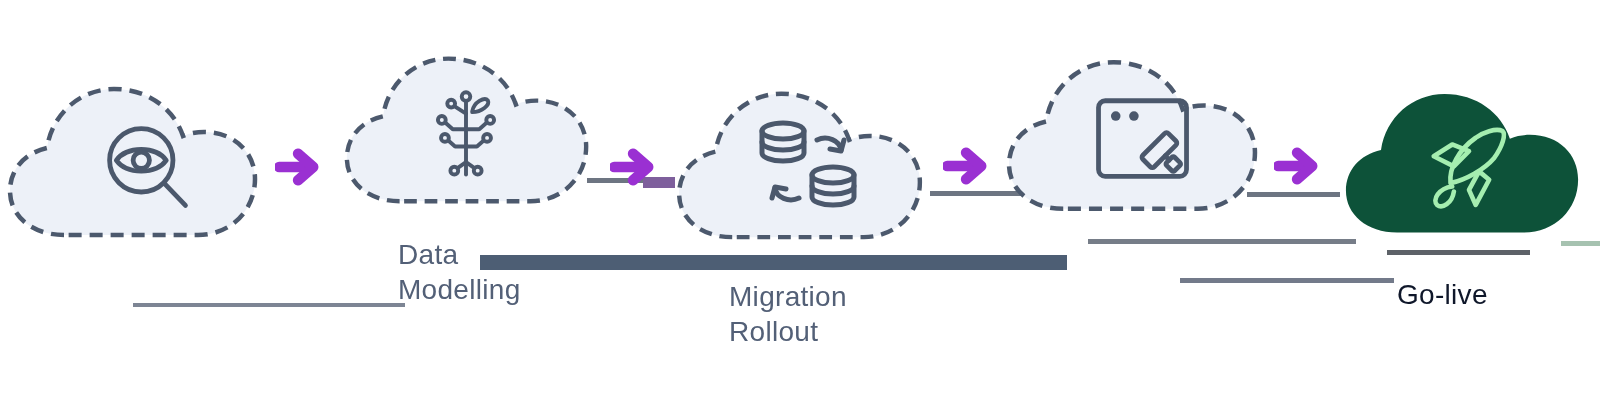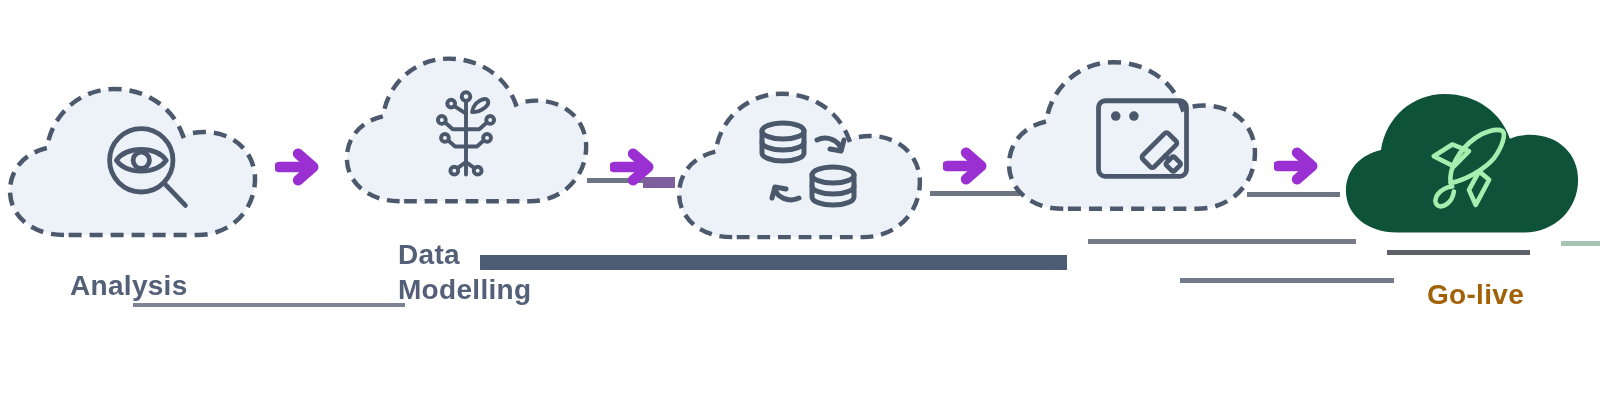--- a/index.html
+++ b/index.html
@@ -2,24 +2,24 @@
 <html><head>
 <meta charset="utf-8">
 <style>
   html,body{margin:0;padding:0;background:#fff;}
   .canvas{
     position:relative;width:1600px;height:400px;background:#ffffff;
     font-family:"Liberation Sans",sans-serif;overflow:hidden;
   }
   .abs{position:absolute;}
   .step-label{
-    position:absolute;font-weight:bold;font-size:28px;line-height:35px;
+    position:absolute;font-weight:normal;font-size:28px;line-height:35px;
     color:#536077;white-space:pre-line;letter-spacing:.3px;
   }
-  .label-green{color:#a16207;margin-left:30px;}
+  .label-green{color:#0f172a;}
   .cline{position:absolute;}
   svg{display:block;}
   
   .cloud-dashed path.cl{
     fill:#edf1f8;stroke:#4c596d;stroke-width:4.5;stroke-dasharray:13 8;
   }
   .cloud-solid path.cl{fill:#0d5239;stroke:none;}
   .ic{fill:none;stroke:#4b586c;stroke-width:5;stroke-linecap:round;stroke-linejoin:round;}
   .icf{fill:#4b586c;stroke:none;}
   .ic-green{fill:none;stroke:#a5eeb0;stroke-width:5.5;stroke-linecap:round;stroke-linejoin:round;}
@@ -155,18 +155,19 @@
   </div>
   <div class="abs" style="left:1426px;top:126px;width:86px;height:84px;">
     <svg width="86" height="84" viewBox="0 0 100 100">
       <path class="ic-green" d="M28,68 C26,50 38,28 58,14 C66,8 82,2 90,6 C94,10 90,24 80,38 C68,52 46,64 28,68 Z"></path>
       <path class="ic-green" d="M50,30 L30,22 L8,36 L32,48 Z"></path>
       <path class="ic-green" d="M62,54 L50,76 L58,94 L74,64 Z"></path>
       <path class="ic-green" d="M30,72 C14,74 6,88 12,94 C18,99 30,92 32,78"></path>
     </svg>
   </div>
 
-  <div class="step-label" style="left:70px;top:268px;">Analysis</div>
   <div class="step-label" style="left:398px;top:237px;">Data
 Modelling</div>
+  <div class="step-label" style="left:729px;top:279px;">Migration
+Rollout</div>
   <div class="step-label label-green" style="left:1397px;top:277px;">Go-live</div>
 
 </div>
 
 </body></html>

